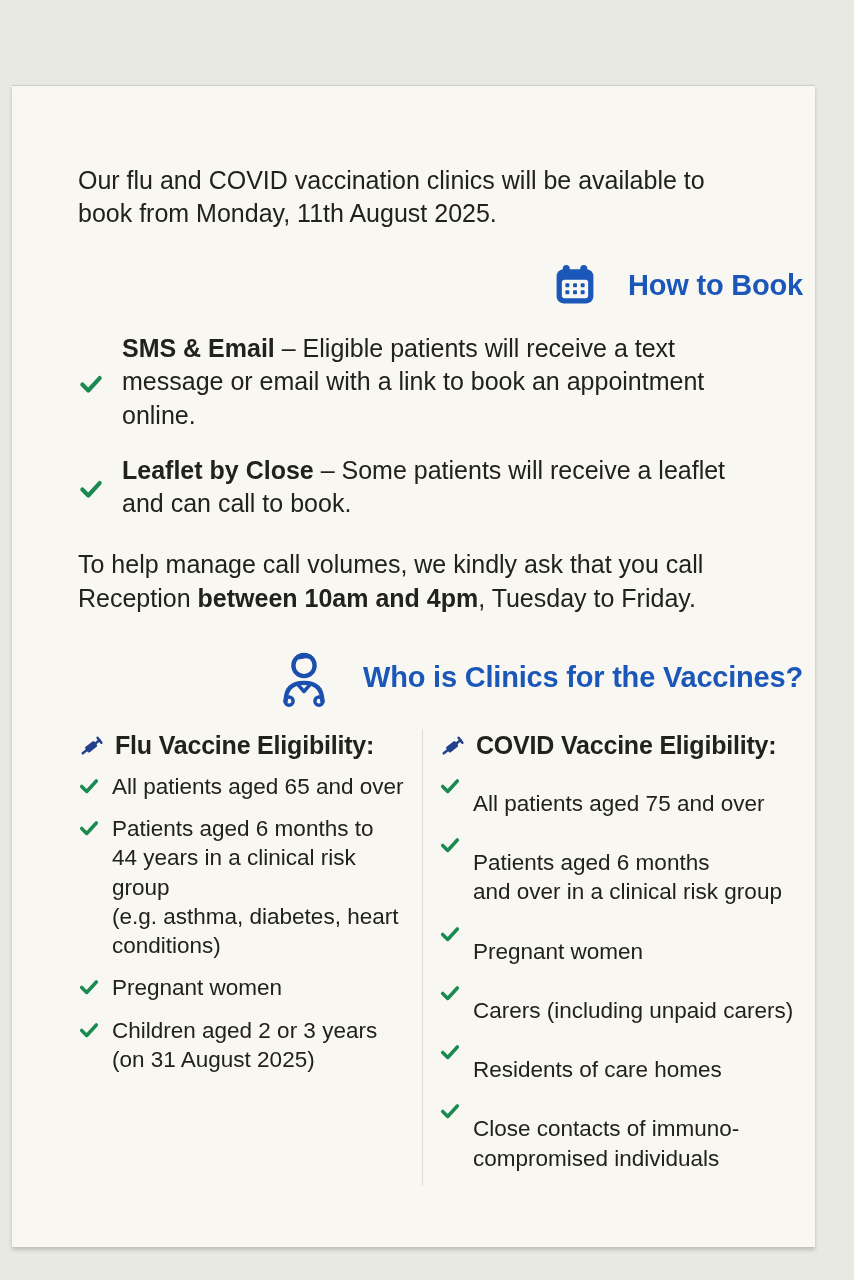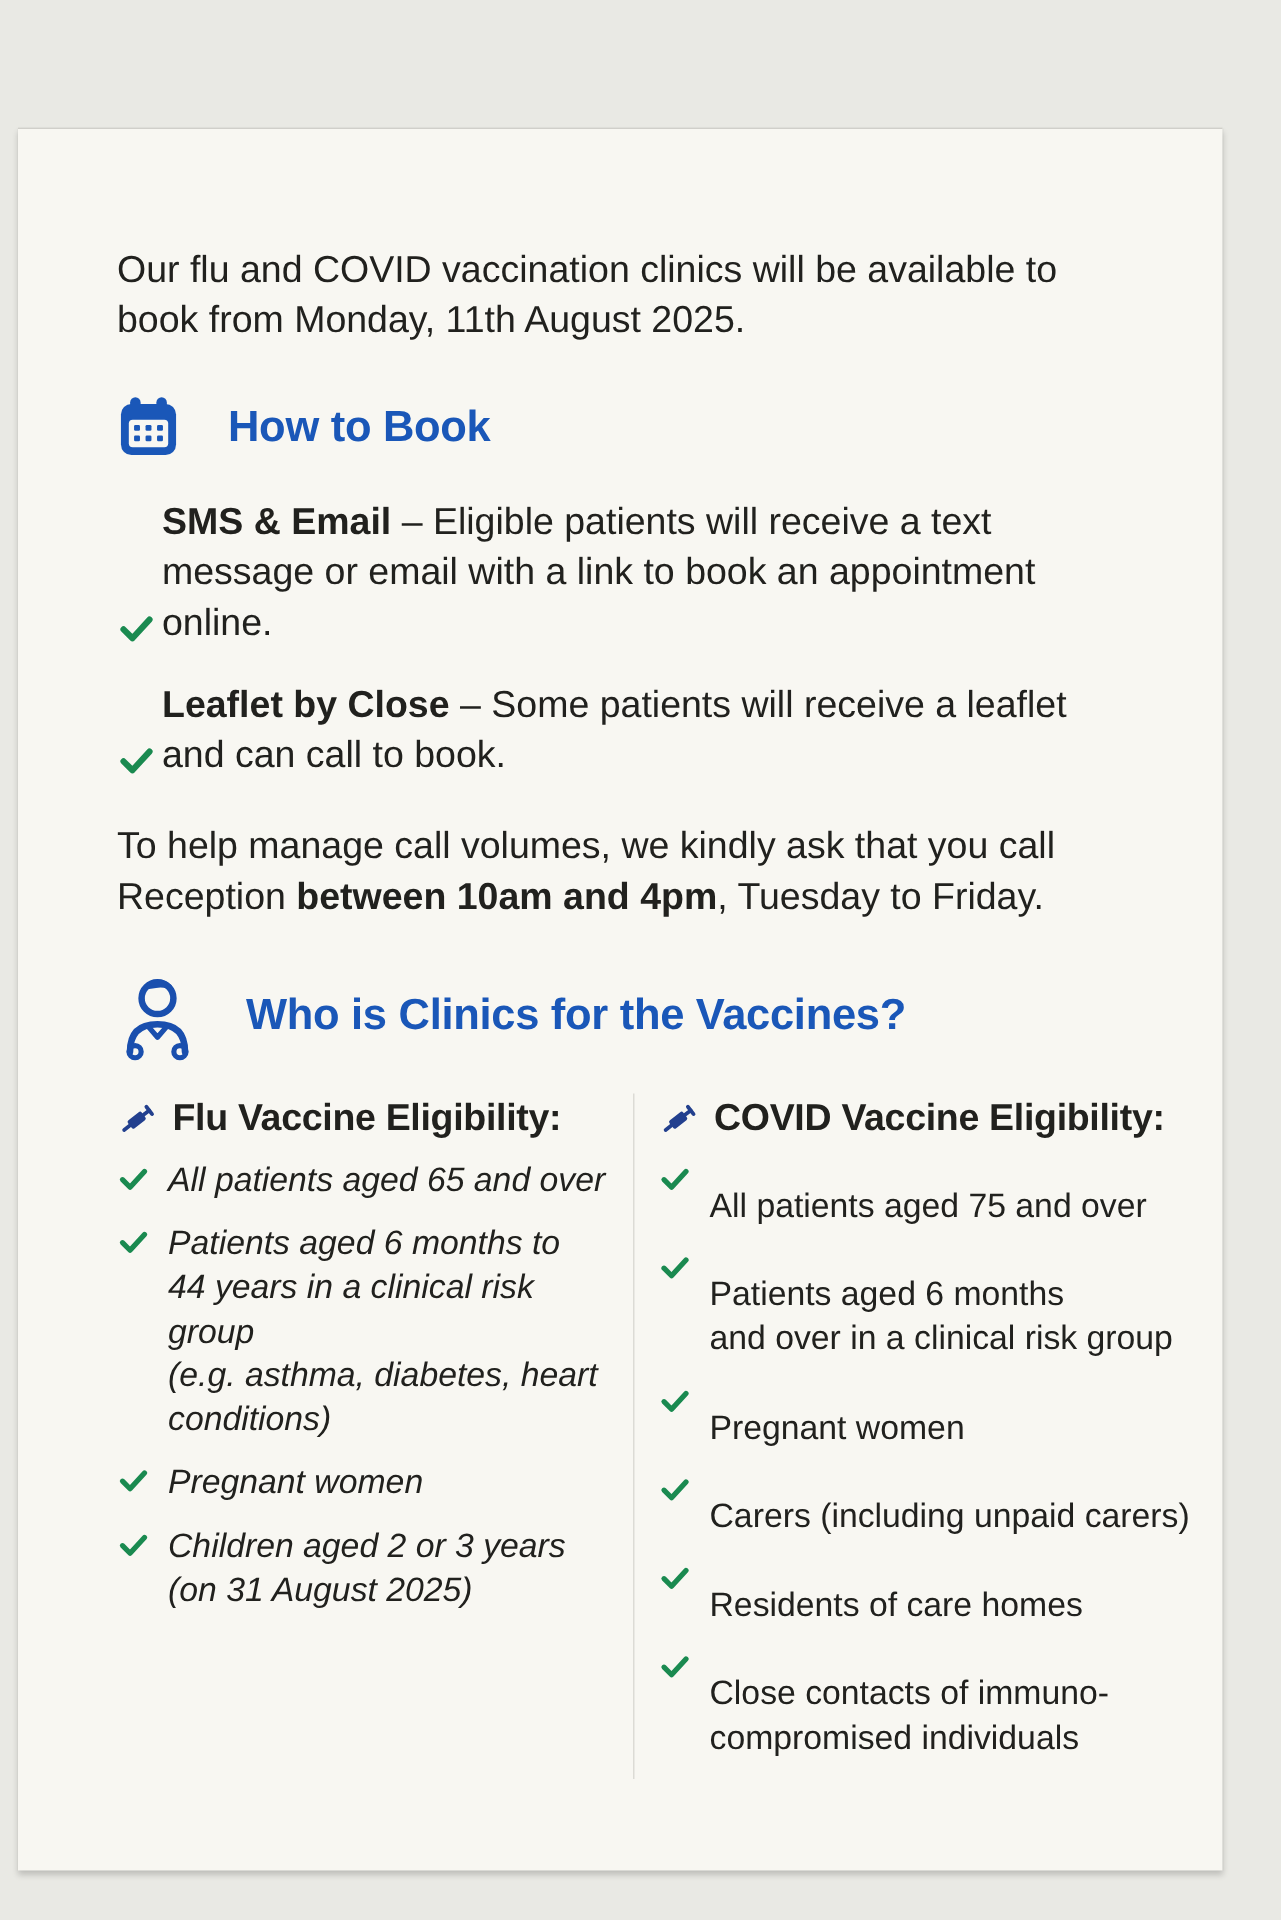--- a/index.html
+++ b/index.html
@@ -45,31 +45,32 @@
   
   .intro{
     margin-top:26px;
     width:680px;
     font-size:25px;
     line-height:1.32;
   }
   .section-heading{
     display:flex;align-items:center;gap:32px;
     margin-top:34px;
+    justify-content:flex-end;
   }
   .section-heading h2{
     font-size:29px;
     font-weight:bold;
     color:var(--heading-blue);
     letter-spacing:-0.2px;
   }
   
   .book-list{list-style:none;margin-top:26px;}
   .book-list li{
-    display:flex;align-items:flex-end;gap:4px;
+    display:flex;align-items:center;gap:18px;
     margin-bottom:22px;
   }
   .book-list .check{flex:none;margin-top:4px;}
   .book-list p{width:645px;font-size:25px;line-height:1.33;}
   .bold{font-weight:bold;}
   .note{
     margin-top:28px;
     width:645px;
     font-size:25px;
     line-height:1.33;
@@ -78,21 +79,21 @@
   .columns{display:flex;margin-top:22px;}
   .col{padding-top:2px;}
   .col-flu{width:349px;padding-right:10px;}
   .col-covid{flex:1;border-left:1.5px solid #dcdbd5;padding-left:16px;}
   .col-header{display:flex;align-items:flex-end;gap:10px;margin-bottom:12px;}
   .col-header h3{font-size:25px;font-weight:bold;letter-spacing:-0.2px;}
   .elig-list{list-style:none;}
   .elig-list li{display:flex;align-items:flex-start;gap:12px;margin-bottom:13px;}
   .elig-list .check{flex:none;margin-top:3px;}
   .elig-list p{font-size:22.5px;line-height:1.3;white-space:pre-line;}
-  .col-flu .elig-list p{width:300px;font-style:italic;}
+  .col-flu .elig-list p{width:300px;}
   .col-covid .elig-list p{width:332px;margin-top:17px;}
   
   .stroke-blue{stroke:var(--icon-blue);fill:none;stroke-linecap:round;stroke-linejoin:round;}
   .fill-light{fill:var(--icon-light-blue);stroke:var(--icon-blue);stroke-linejoin:round;}
   .check-path{stroke:var(--check-green);fill:none;stroke-linecap:round;stroke-linejoin:round;stroke-width:3.8;}
   .cal-blue{fill:var(--heading-blue);}
   .cal-paper{fill:#f8f7f2;}
   .doc-stroke{stroke:#1a4fae;fill:none;stroke-linecap:round;stroke-linejoin:round;}
   .syr{fill:var(--syringe-navy);}
   .syr-s{stroke:var(--syringe-navy);stroke-linecap:round;fill:none;}

